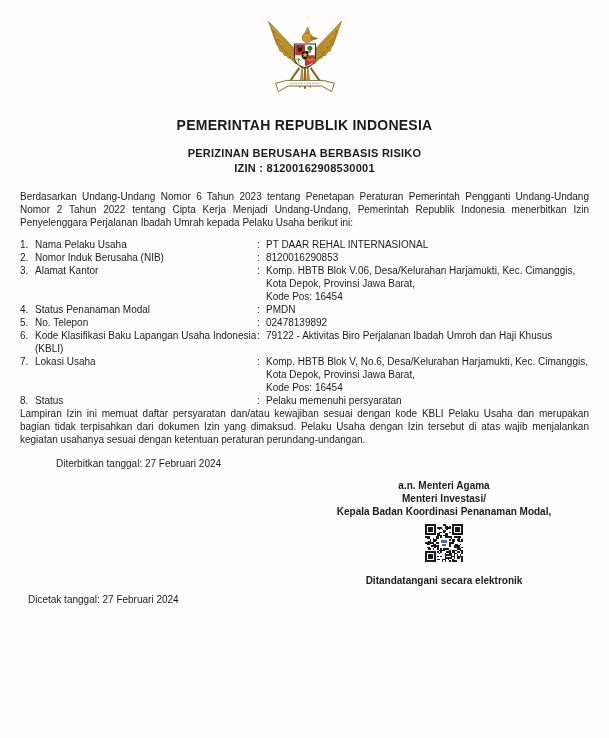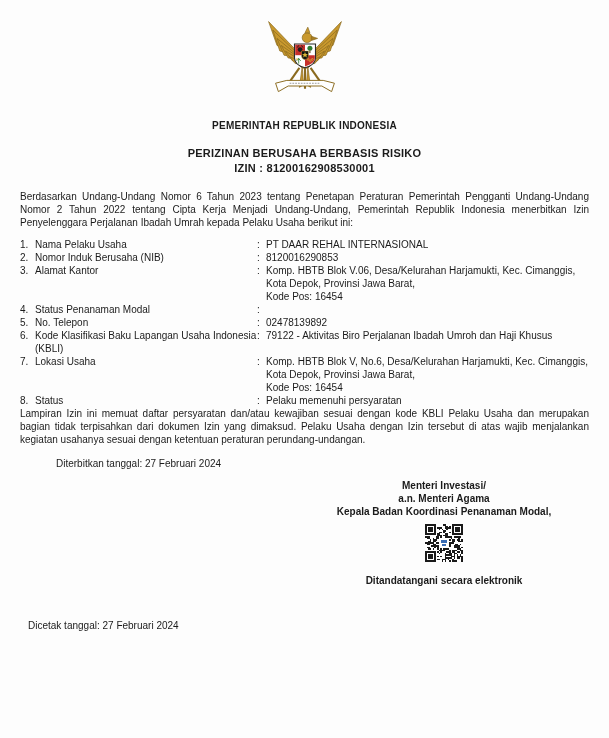--- a/index.html
+++ b/index.html
@@ -7,41 +7,41 @@
   body {
     background: #fdfdfd;
     font-family: "Liberation Sans", sans-serif;
     color: #1b1b1b;
     -webkit-font-smoothing: antialiased;
   }
   .doc { width: 609px; height: 738px; padding: 12px 20px 0 20px; background: #fdfdfd; }
 
   .emblem-wrap { text-align: center; margin-top: 2px; height: 88px; }
 
-  .h-gov   { text-align: center; font-weight: bold; font-size: 10px; letter-spacing: .25px; margin-top: 17px; line-height: 13px; }
+  .h-gov   { text-align: center; font-weight: bold; font-size: 14px; letter-spacing: .25px; margin-top: 17px; line-height: 13px; }
   .h-title { text-align: center; font-weight: bold; font-size: 11px; letter-spacing: .25px; margin-top: 15px; line-height: 13px; }
   .h-izin  { text-align: center; font-weight: bold; font-size: 11px; letter-spacing: .25px; margin-top: 2px;  line-height: 13px; }
 
   .para { font-size: 10px; line-height: 13px; text-align: justify; }
   .intro { margin-top: 15px; }
 
   .fields { margin-top: 9px; font-size: 10px; line-height: 13px; }
   .frow { display: grid; grid-template-columns: 15px 222px 9px 1fr; align-items: start; }
   .flabel, .fvalue { white-space: pre-line; }
 
   .closing { }
   .issued  { font-size: 10px; line-height: 13px; margin-top: 11px; padding-left: 36px; }
 
   .sig { width: 290px; margin: 9px 0 0 auto; text-align: center; font-size: 10px; }
   .sig-line { font-weight: bold; line-height: 13px; }
   .qr-box { margin-top: 6px; height: 38px; }
   .qr-box svg { display: inline-block; }
   .sig-note { font-weight: bold; margin-top: 12px; line-height: 13px; }
 
-  .printed { font-size: 10px; line-height: 13px; margin-top: 32px; padding-left: 8px; }
+  .printed { font-size: 10px; line-height: 13px; margin-top: 6px; padding-left: 8px; }
 </style>
 </head>
 <body>
 
 <div class="doc">
 
   <div class="emblem-wrap">
     <svg width="84" height="88" viewBox="0 0 120 124" aria-hidden="true">
       <g stroke="#8a6a1f" stroke-width="1">
 
@@ -135,20 +135,21 @@
       <span class="fcolon">:</span>
       <span class="fvalue">Komp. HBTB Blok V.06, Desa/Kelurahan Harjamukti, Kec. Cimanggis,
 Kota Depok, Provinsi Jawa Barat,
 Kode Pos: 16454</span>
     </div>
 
     <div class="frow">
       <span class="fno">4.</span>
       <span class="flabel">Status Penanaman Modal</span>
       <span class="fcolon">:</span>
+      <span class="fvalue">PMDN</span>
     </div>
 
     <div class="frow">
       <span class="fno">5.</span>
       <span class="flabel">No. Telepon</span>
       <span class="fcolon">:</span>
       <span class="fvalue">02478139892</span>
     </div>
 
     <div class="frow">
@@ -174,22 +175,22 @@
       <span class="fcolon">:</span>
       <span class="fvalue">Pelaku memenuhi persyaratan</span>
     </div>
   </div>
 
   <p class="para closing">Lampiran Izin ini memuat daftar persyaratan dan/atau kewajiban sesuai dengan kode KBLI Pelaku Usaha dan merupakan bagian tidak terpisahkan dari dokumen Izin yang dimaksud. Pelaku Usaha dengan Izin tersebut di atas wajib menjalankan kegiatan usahanya sesuai dengan ketentuan peraturan perundang-undangan.</p>
 
   <p class="issued">Diterbitkan tanggal: 27 Februari 2024</p>
 
   <div class="sig">
+    <div class="sig-line">a.n. Menteri Agama</div>
     <div class="sig-line">Menteri Investasi/</div>
-    <div class="sig-line">a.n. Menteri Agama</div>
     <div class="sig-line">Kepala Badan Koordinasi Penanaman Modal,</div>
     <div class="qr-box">
       <svg id="qr-svg" width="38" height="38" viewBox="0 0 25 25" shape-rendering="crispEdges">
           <rect x="0" y="0" width="25" height="25" fill="#ffffff"></rect>
           <rect x="12" y="0" width="1" height="1" fill="#1a1a1a"></rect>
           <rect x="13" y="0" width="1" height="1" fill="#1a1a1a"></rect>
           <rect x="13" y="1" width="1" height="1" fill="#1a1a1a"></rect>
           <rect x="14" y="1" width="1" height="1" fill="#1a1a1a"></rect>
           <rect x="16" y="1" width="1" height="1" fill="#1a1a1a"></rect>
           <rect x="8" y="2" width="1" height="1" fill="#1a1a1a"></rect>

